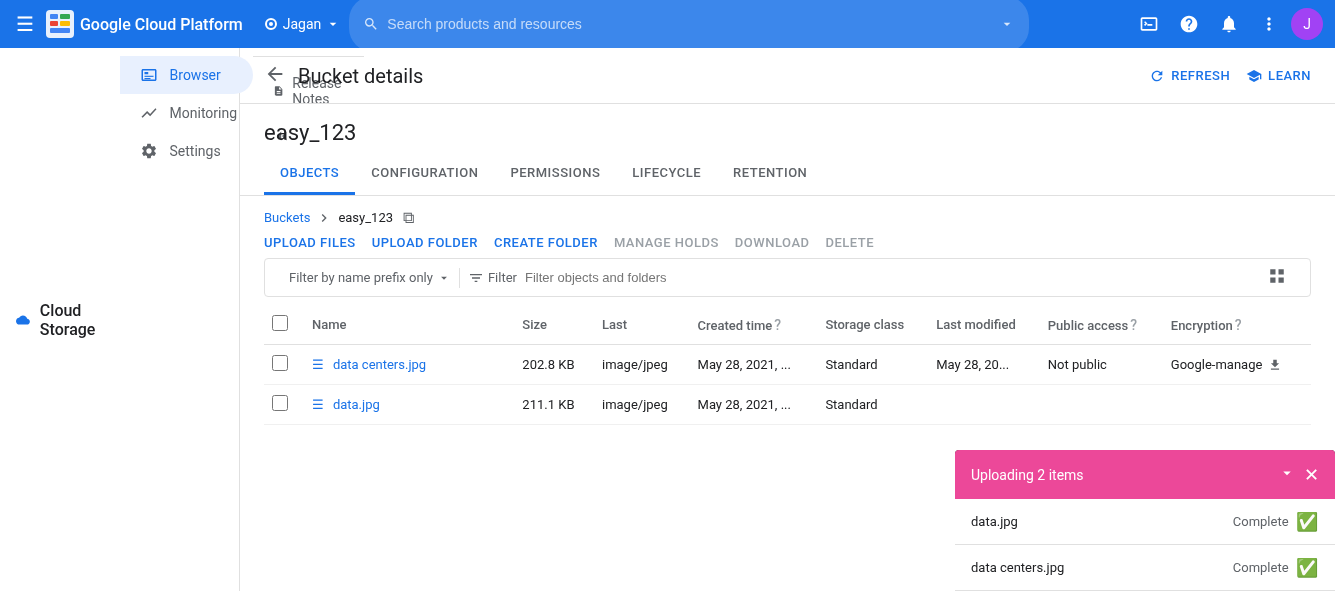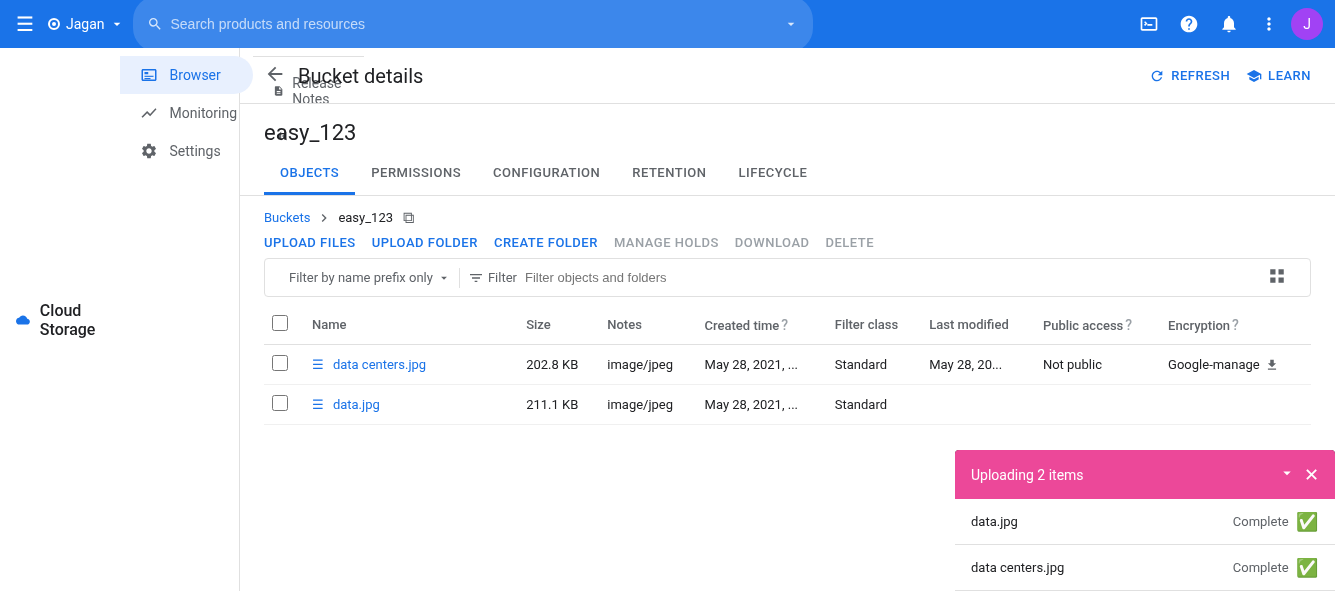--- a/index.html
+++ b/index.html
@@ -202,20 +202,31 @@
     
     ::-webkit-scrollbar { width: 6px; height: 6px; }
     ::-webkit-scrollbar-thumb { background: #ccc; border-radius: 3px; }
   </style>
 </head>
 <body>
 
 <nav class="top-nav">
   <span class="top-nav-menu-icon">☰</span>
 
+  <div class="top-nav-logo">
+    <svg class="top-nav-logo-icon" viewBox="0 0 28 28" xmlns="http://www.w3.org/2000/svg">
+      <rect width="28" height="28" rx="4" fill="white" opacity="0.9"></rect>
+      <rect x="4" y="4" width="8" height="5" rx="1" fill="#4285f4"></rect>
+      <rect x="4" y="11" width="8" height="5" rx="1" fill="#ea4335"></rect>
+      <rect x="14" y="4" width="10" height="5" rx="1" fill="#34a853"></rect>
+      <rect x="14" y="11" width="10" height="5" rx="1" fill="#fbbc04"></rect>
+      <rect x="4" y="18" width="20" height="5" rx="1" fill="#4285f4"></rect>
+    </svg>
+    <span>Google Cloud Platform</span>
+  </div>
 
   <div class="top-nav-project">
     <svg width="16" height="16" viewBox="0 0 16 16" fill="white">
         <circle cx="8" cy="8" r="5" fill="none" stroke="white" stroke-width="2"></circle>
         <circle cx="8" cy="8" r="2" fill="white"></circle>
       </svg>
     <span>Jagan</span>
     <svg width="16" height="16" viewBox="0 0 24 24" fill="white">
         <path d="M7 10l5 5 5-5z"></path>
       </svg>
@@ -331,24 +342,24 @@
         </div>
       </div>
     </div>
 
     <div class="bucket-name-row">
       <span>easy_123</span>
     </div>
 
     <div class="tabs">
       <div class="tab active">OBJECTS</div>
+      <div class="tab">CONFIGURATION</div>
       <div class="tab">PERMISSIONS</div>
-      <div class="tab">CONFIGURATION</div>
+      <div class="tab">LIFECYCLE</div>
       <div class="tab">RETENTION</div>
-      <div class="tab">LIFECYCLE</div>
     </div>
 
     <div class="breadcrumb">
       <span class="breadcrumb-link">Buckets</span>
       <svg width="16" height="16" viewBox="0 0 24 24" fill="#5f6368">
           <path d="M10 6L8.59 7.41 13.17 12l-4.58 4.59L10 18l6-6z"></path>
         </svg>
       <span class="breadcrumb-current">easy_123</span>
       <span class="breadcrumb-copy">⧉</span>
     </div>
@@ -391,30 +402,30 @@
             <th class="checkbox-col">
               <input type="checkbox" style="">
             </th>
             <th class="name-col">
               <span>Name</span>
             </th>
             <th>
               <span>Size</span>
             </th>
             <th>
-              <span>Notes</span>
+              <span>Last</span>
             </th>
             <th>
               <span class="col-help">
                 <span>Created time</span>
                 <span class="help-icon">?</span>
               </span>
             </th>
             <th>
-              <span>Filter class</span>
+              <span>Storage class</span>
             </th>
             <th>
               <span>Last modified</span>
             </th>
             <th>
               <span class="col-help">
                 <span>Public access</span>
                 <span class="help-icon">?</span>
               </span>
             </th>

